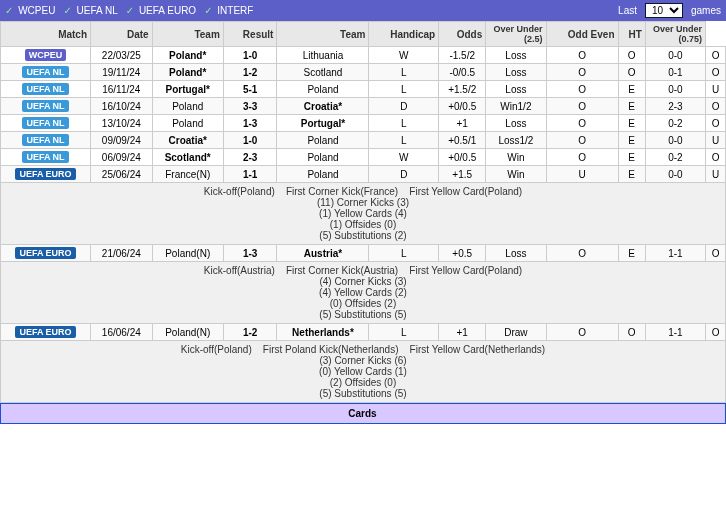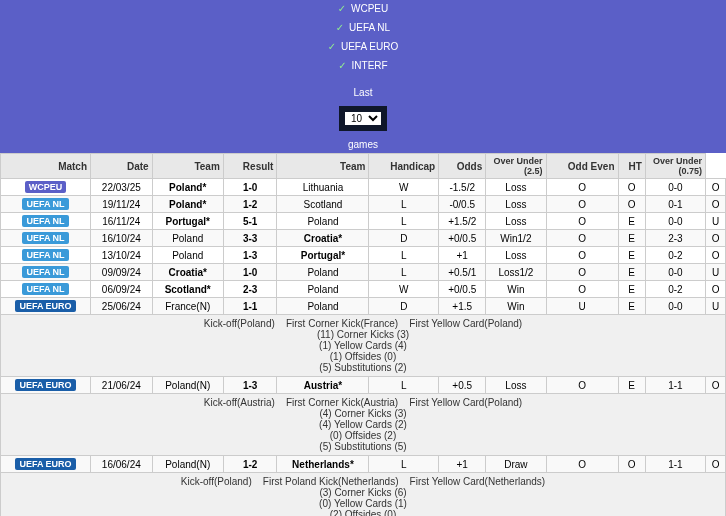--- a/index.html
+++ b/index.html
@@ -7,25 +7,24 @@
     
     .top-bar {
       background: #5b5fc7;
       color: white;
       display: flex;
       align-items: center;
       padding: 3px 5px;
       font-size: 10px;
       gap: 8px;
       flex-wrap: wrap;
-      flex-direction: column;
     }
     .top-bar .checkmark { color: #90EE90; margin-right: 2px; }
     .top-bar .spacer { flex: 1; }
-    .top-bar select { font-size: 10px; padding: 0 2px; background: #fff; border: 6px solid #0f172a; }
+    .top-bar select { font-size: 10px; padding: 0 2px; background: #fff; border: 1px solid #0f172a; }
 
     table { width: 100%; border-collapse: collapse; }
     thead tr { background: #e8e8e8; }
     th, td { border: 1px solid #ccc; padding: 2px 3px; text-align: center; font-size: 10px; }
     th { font-weight: bold; font-size: 10px; color: #333; text-align: right; }
 
     tr.data-row td { background: #fff; color: #000; }
     tr.data-row:nth-child(even) td { background: #f9f9f9; }
     .team-red { color: red; font-weight: bold; }
     
@@ -277,15 +276,15 @@
               <div>(0) Yellow Cards (1)</div>
               <div>(2) Offsides (0)</div>
               <div>(5) Substitutions (5)</div>
             </div>
         </div>
       </td>
     </tr>
     </tbody>
 </table>
 
-<div style="display:flex; background:#7f1d1d; border: 4px solid #1d4ed8; font-size:10px;">
+<div style="display:flex; background:#7f1d1d; border: 1px solid #1d4ed8; font-size:10px;">
   <div style="flex:1; text-align:center; padding:4px; background:#d8c8ff; font-weight:bold; border-right:1px solid #ccc;">Cards</div>
 </div>
 
 </body></html>

